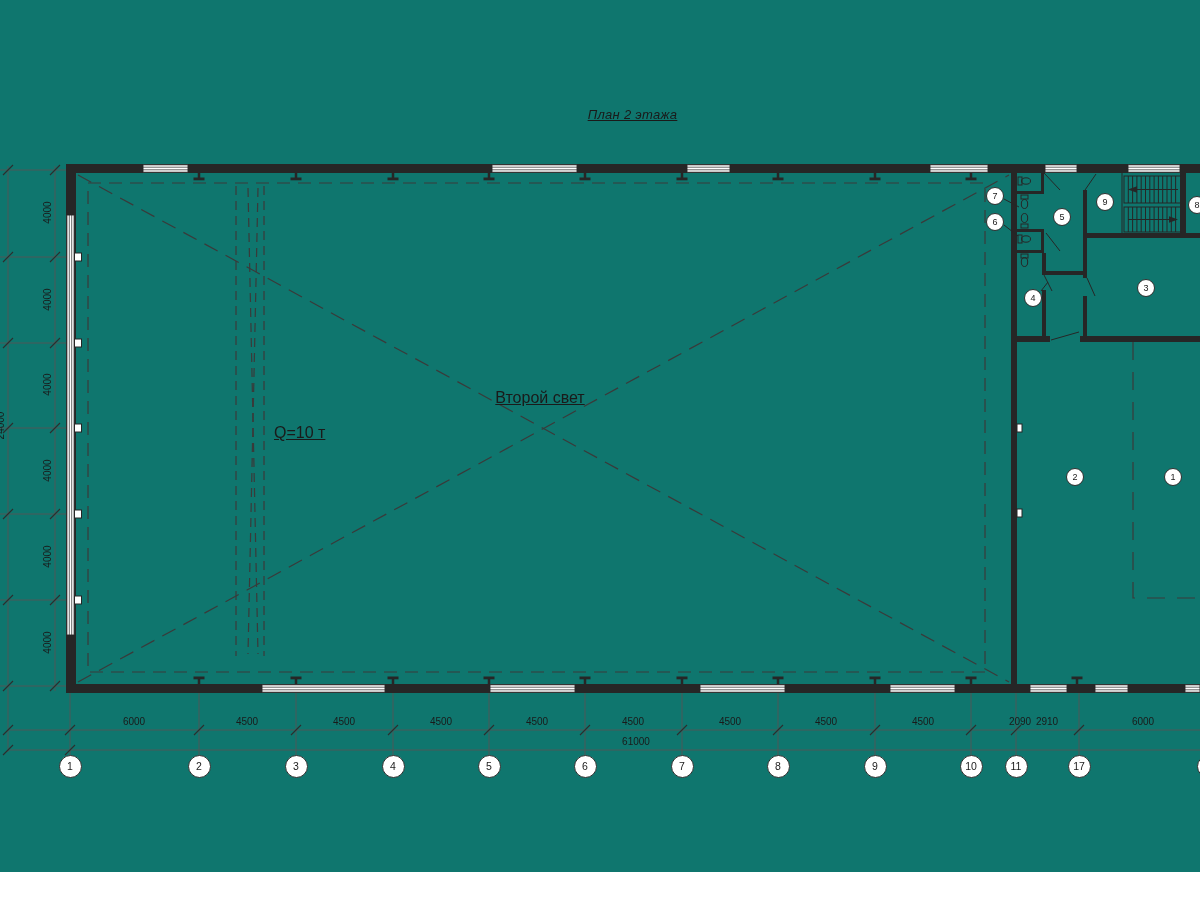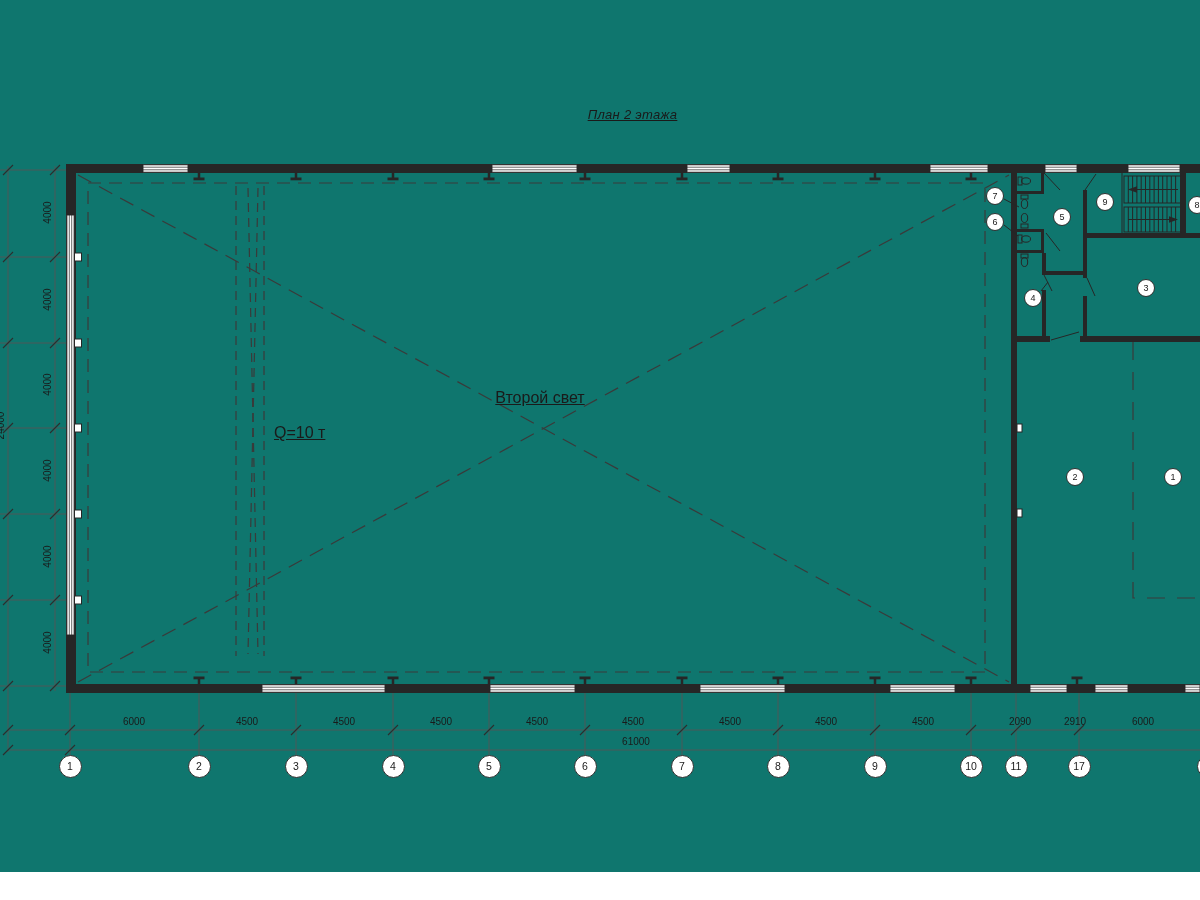--- a/index.html
+++ b/index.html
@@ -261,21 +261,21 @@
   <span class="lbl" style="left:112px;top:716px;width:44px;">6000</span>
   <span class="lbl" style="left:225px;top:716px;width:44px;">4500</span>
   <span class="lbl" style="left:322px;top:716px;width:44px;">4500</span>
   <span class="lbl" style="left:419px;top:716px;width:44px;">4500</span>
   <span class="lbl" style="left:515px;top:716px;width:44px;">4500</span>
   <span class="lbl" style="left:611px;top:716px;width:44px;">4500</span>
   <span class="lbl" style="left:708px;top:716px;width:44px;">4500</span>
   <span class="lbl" style="left:804px;top:716px;width:44px;">4500</span>
   <span class="lbl" style="left:901px;top:716px;width:44px;">4500</span>
   <span class="lbl" style="left:971px;top:716px;width:44px;margin-left:27px;">2090</span>
-  <span class="lbl" style="left:1053px;top:716px;width:44px;">2910</span>
+  <span class="lbl" style="left:1025px;top:716px;width:44px;">2910</span>
   <span class="lbl" style="left:1121px;top:716px;width:44px;">6000</span>
   <span class="lbl" style="left:606px;top:736px;width:60px;">61000</span>
 
   <span class="lbl rot" style="left:25px;top:207px;width:44px;">4000</span>
   <span class="lbl rot" style="left:25px;top:294px;width:44px;">4000</span>
   <span class="lbl rot" style="left:25px;top:379px;width:44px;">4000</span>
   <span class="lbl rot" style="left:25px;top:465px;width:44px;">4000</span>
   <span class="lbl rot" style="left:25px;top:551px;width:44px;">4000</span>
   <span class="lbl rot" style="left:25px;top:637px;width:44px;">4000</span>
   <span class="lbl rot" style="left:-22px;top:420px;width:44px;">24000</span>

